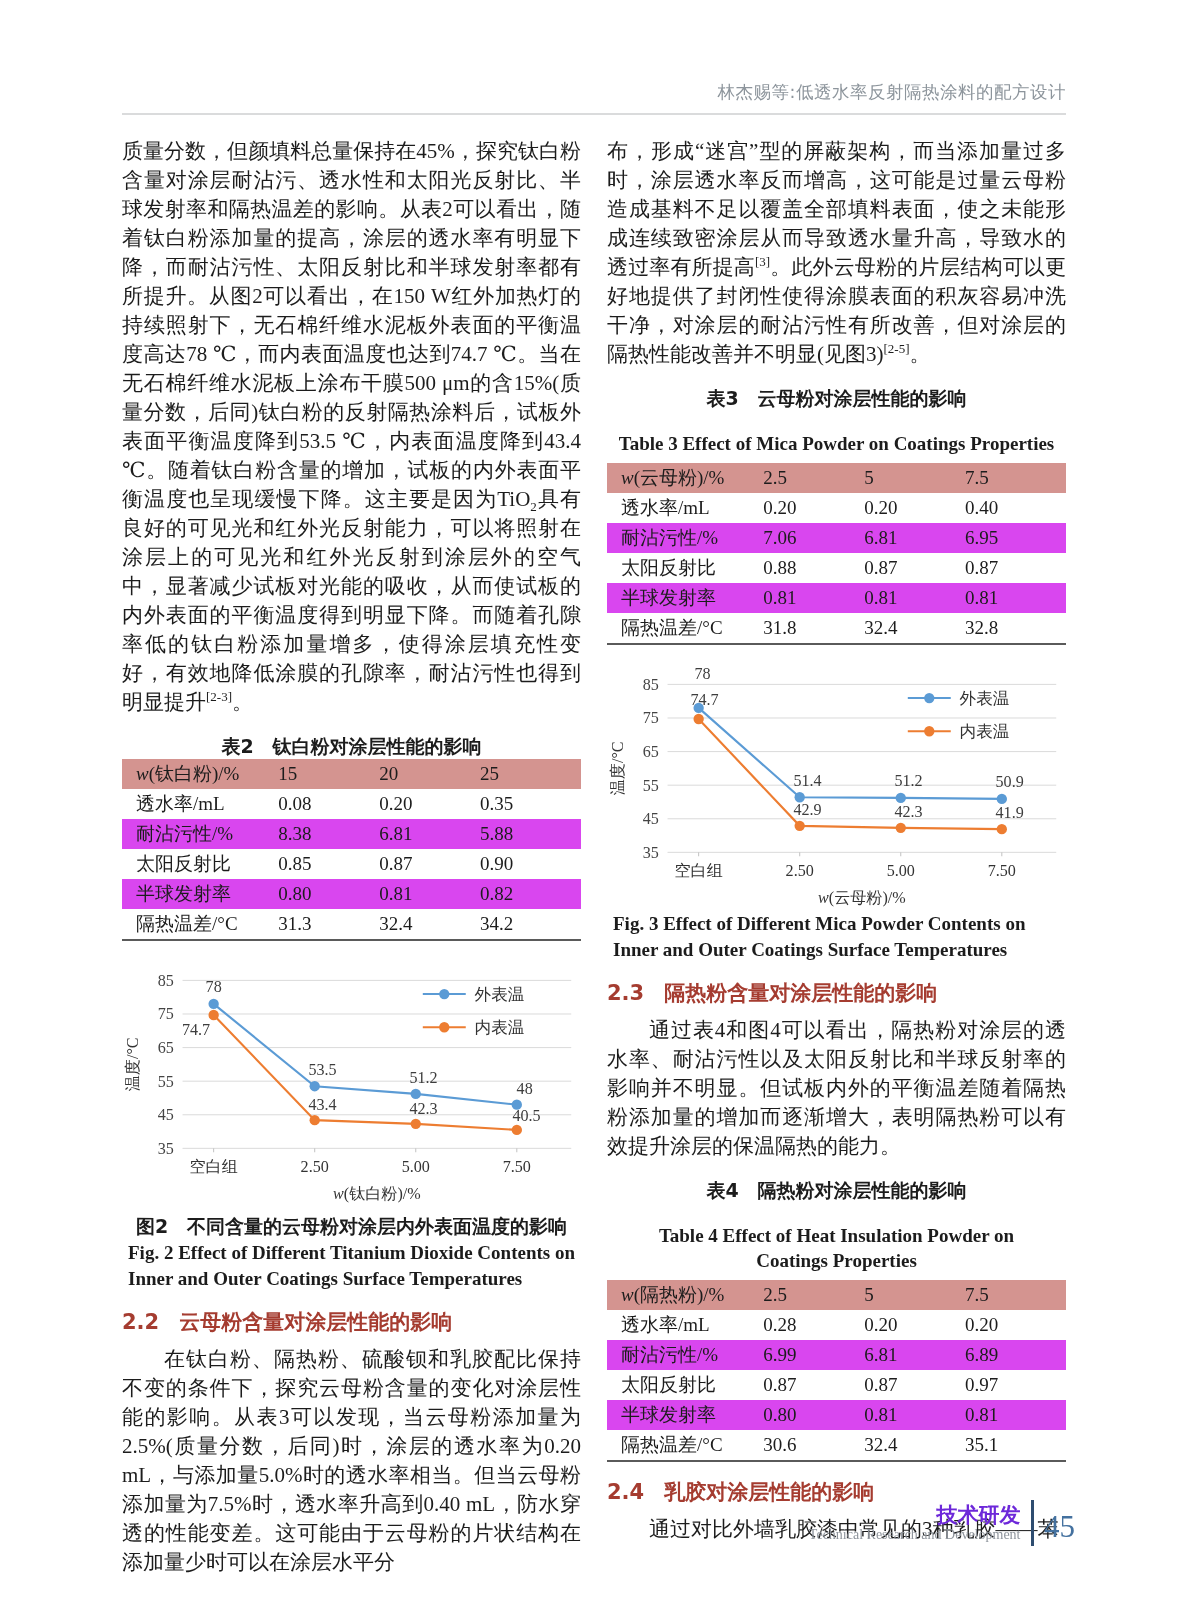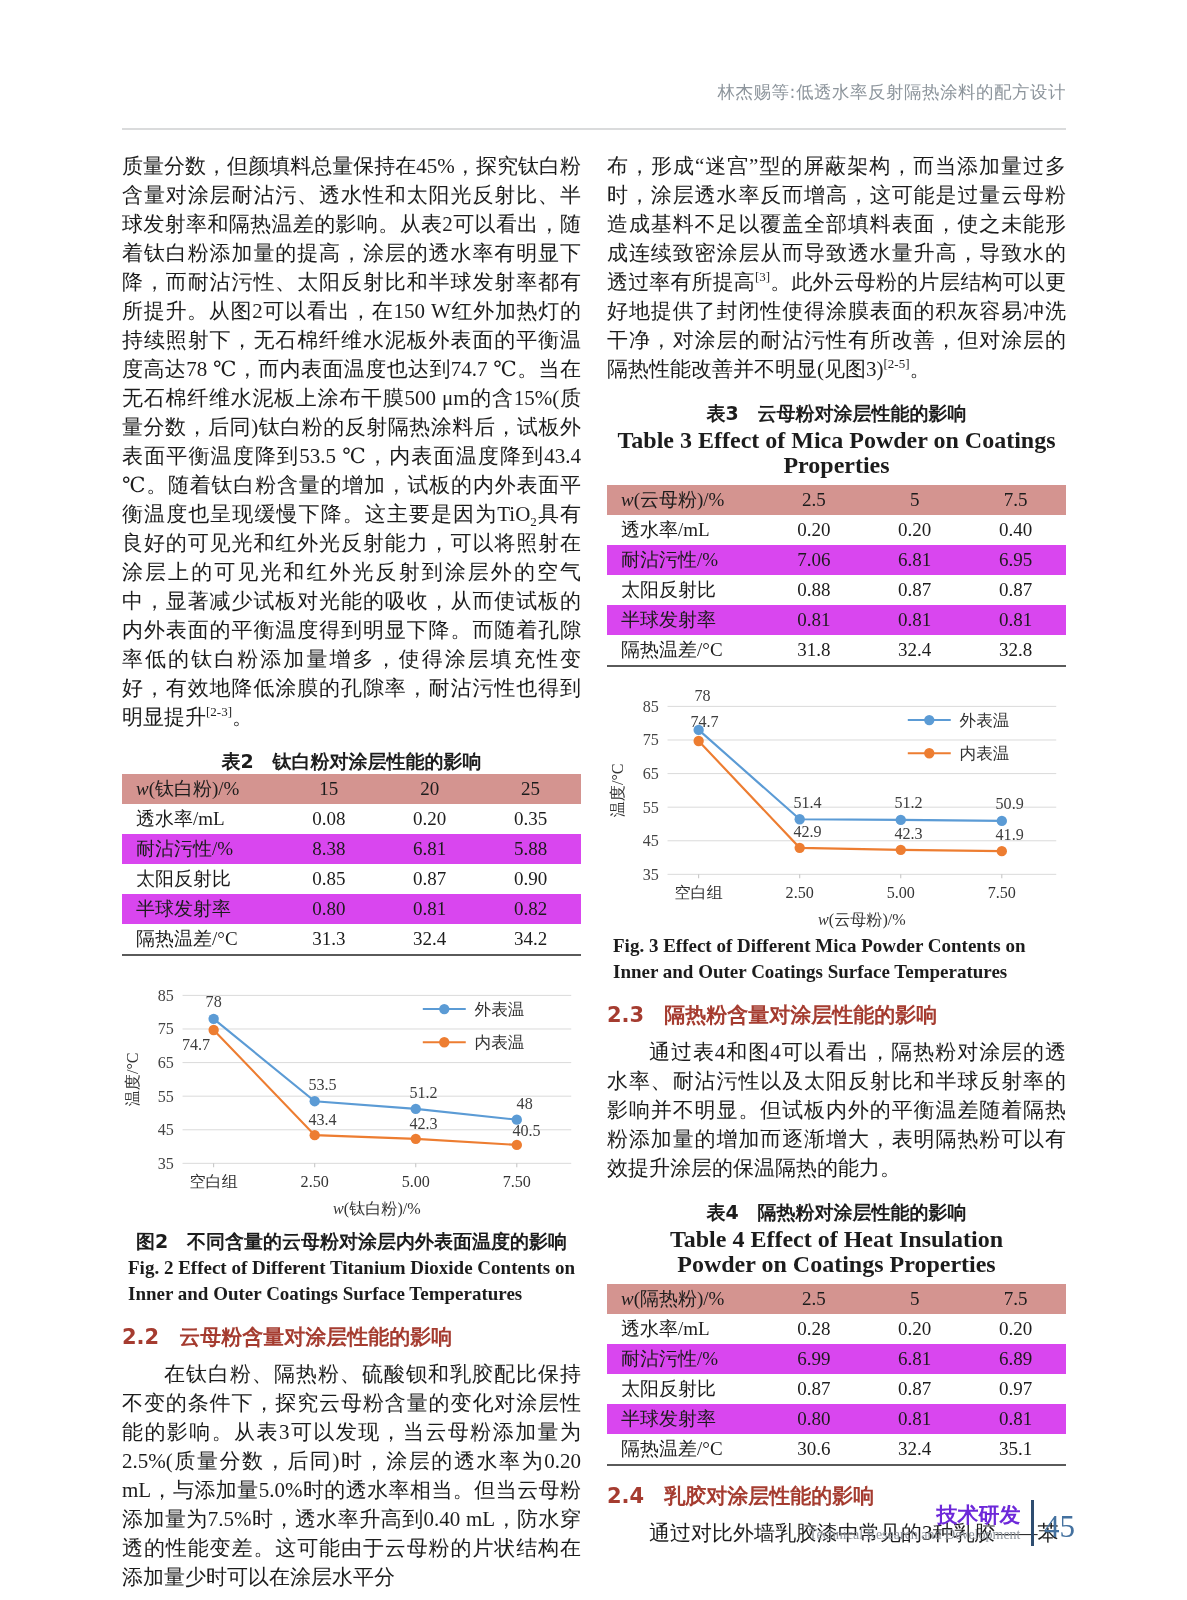--- a/index.html
+++ b/index.html
@@ -2,38 +2,38 @@
 <html><head>
 <meta charset="utf-8">
 <style>
   html,body{margin:0;padding:0;background:#ffffff;}
   body{width:1187px;height:1600px;overflow:hidden;position:relative;
        font-family:"Liberation Serif","DejaVu Serif",serif;color:#1c1c1c;}
   .page{padding:0 121px 0 122px;position:relative;}
   .page-header{padding-top:80px;}
   .running-title{text-align:right;font-size:17.5px;color:#8d959c;
        font-family:"DejaVu Sans","Liberation Sans",sans-serif;
-       padding-bottom:24px;border-bottom:2px solid #dadbdc;letter-spacing:.5px;}
+       padding-bottom:9px;border-bottom:2px solid #dadbdc;letter-spacing:.5px;}
   .columns{display:flex;gap:26px;margin-top:22px;}
   .col{flex:1 1 0;min-width:0;}
   .para{font-size:21px;line-height:29px;text-align:justify;margin:0;}
   .para.indent{text-indent:2em;}
   sup{font-size:.62em;vertical-align:super;line-height:0;}
   sub{font-size:.62em;vertical-align:sub;line-height:0;}
 
   .tbl-title-cn{font-family:"DejaVu Sans","Liberation Sans",sans-serif;font-weight:bold;
        font-size:19px;text-align:center;margin-top:16px;line-height:26px;}
-  .tbl-title-en{font-weight:bold;font-size:24px;text-align:center;line-height:25px;margin:2px 0 7px;}
+  .tbl-title-en{font-weight:bold;font-size:19px;text-align:center;line-height:25px;margin:20px 0 7px;}
   .tbl{font-size:19px;border-bottom:2px solid #5a5a5a;}
   .trow{display:grid;grid-template-columns:1.55fr 1fr 1fr 1fr;align-items:center;height:30px;}
   .thead-row{background:#d49490;}
   .tstripe{background:#d946ef;}
   .tcell{white-space:nowrap;}
   .tlabel{padding-left:14px;text-align:left;}
-  .tval{text-align:center;}
+  .tval{text-align:left;}
 
   .chart-wrap{margin-top:14px;}
   .fig-caption-cn{font-family:"DejaVu Sans","Liberation Sans",sans-serif;font-weight:bold;
        font-size:19px;text-align:center;margin-top:6px;line-height:27px;}
   .fig-caption-en{font-weight:bold;font-size:19px;text-align:left;line-height:26px;padding:0 6px;}
 
   .sec-heading{font-family:"DejaVu Sans","Liberation Sans",sans-serif;font-weight:bold;
        font-size:21px;color:#a53c30;margin:16px 0 9px;}
   .sec-heading .num{margin-right:20px;}
 

